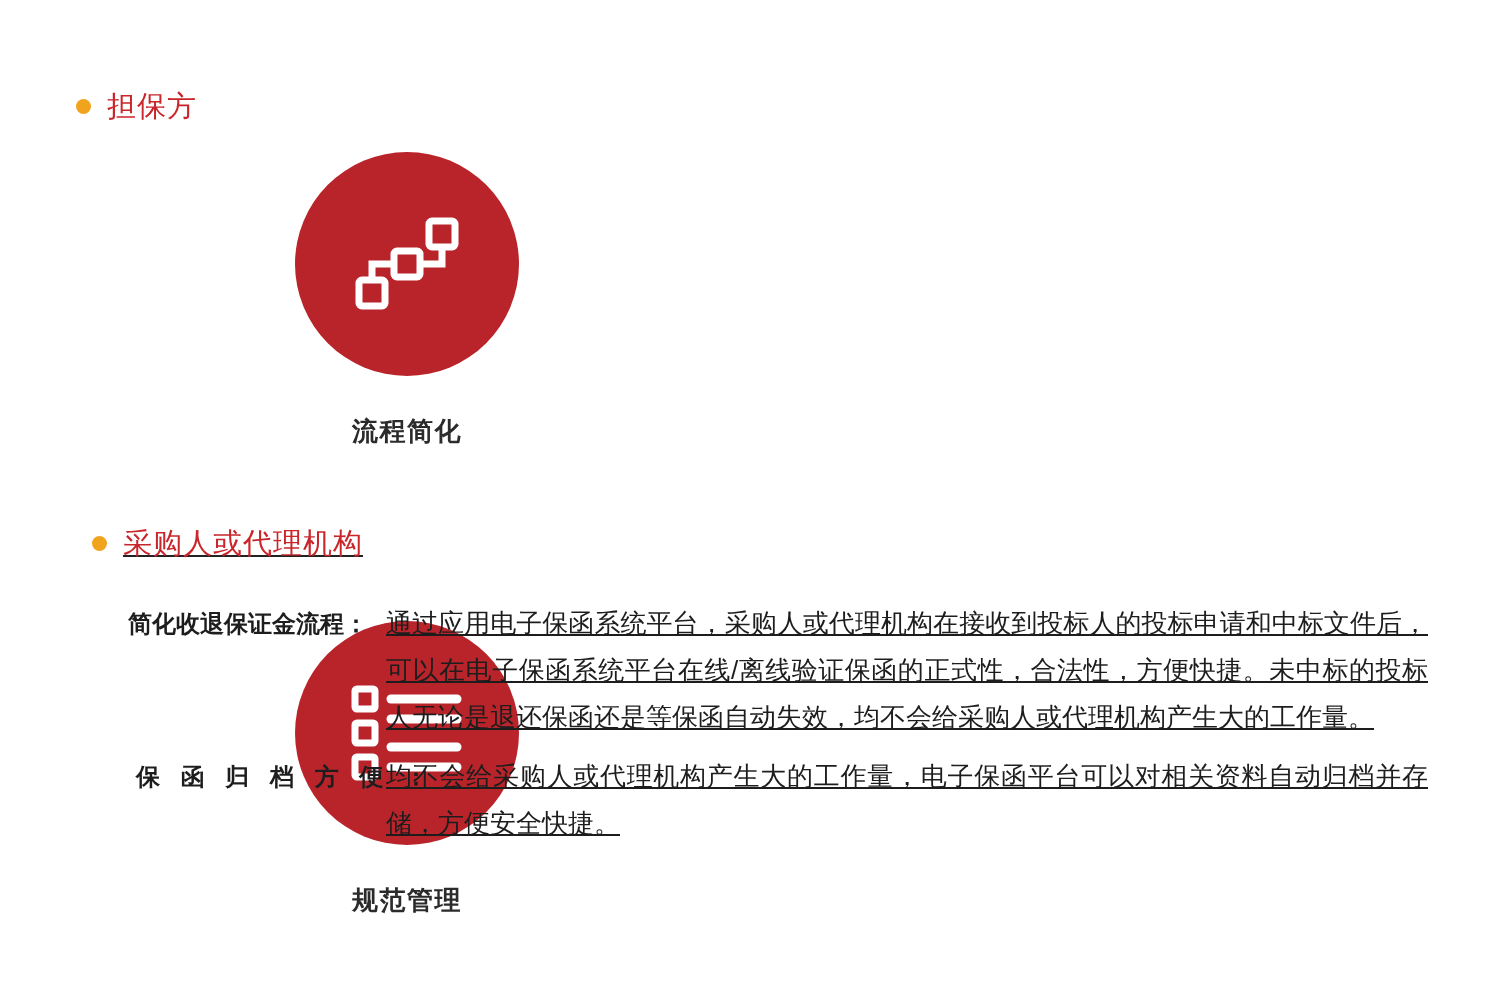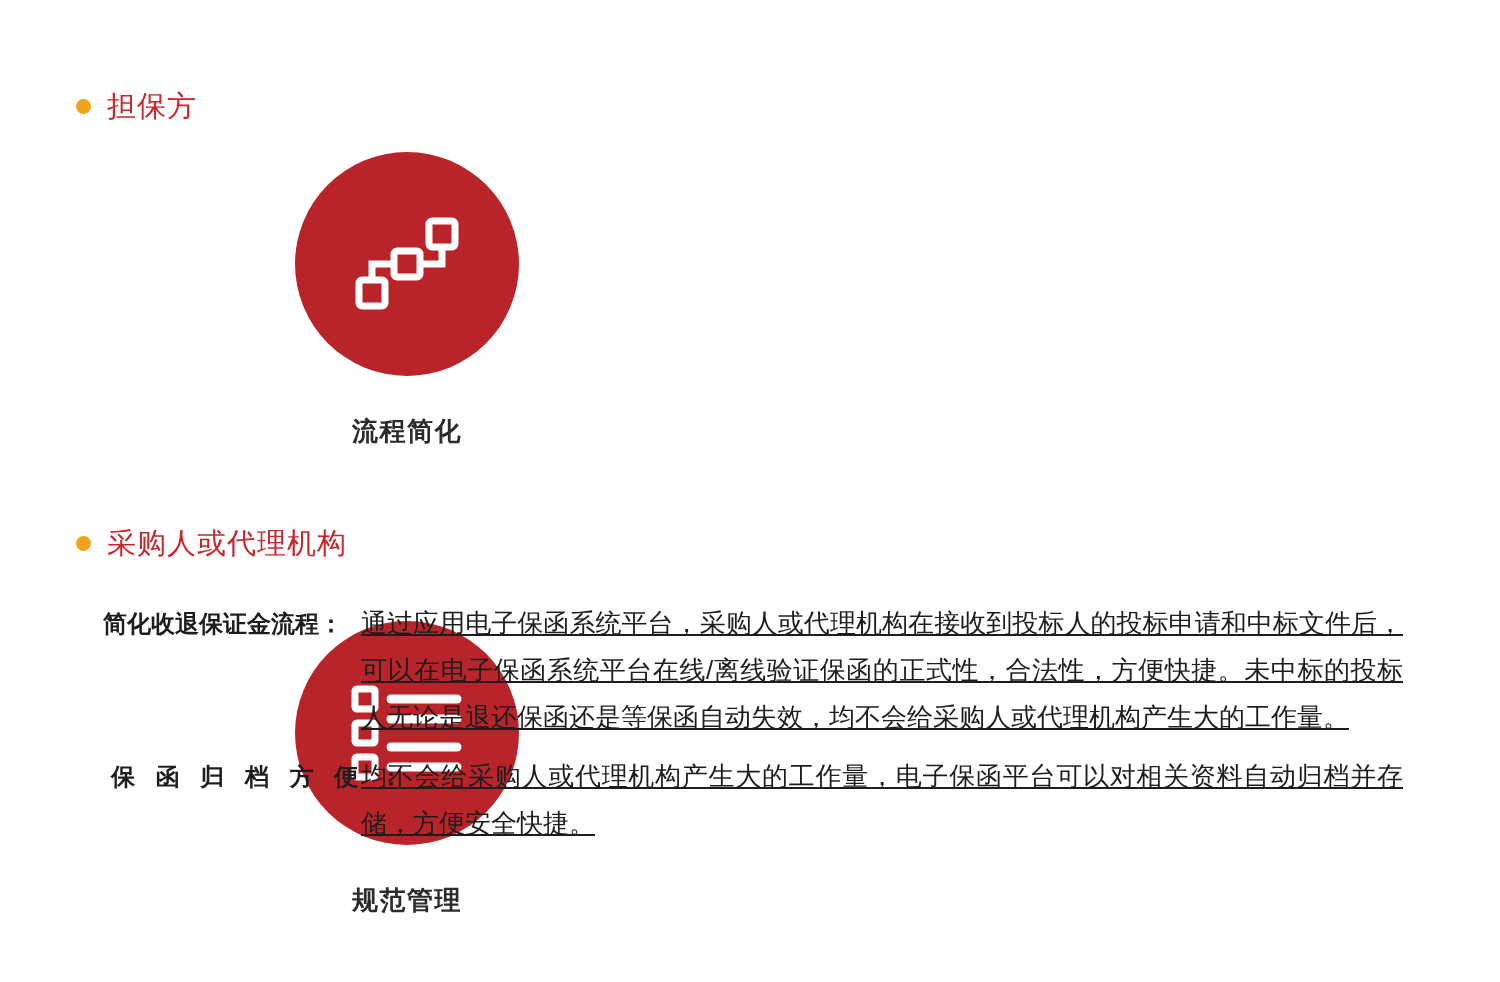--- a/index.html
+++ b/index.html
@@ -40,21 +40,21 @@
   .section-title {
     font-size: 29px;
     font-weight: 400;
     color: #c9262c;
     letter-spacing: 1px;
     line-height: 1;
     white-space: nowrap;
   }
 
   #head-guarantor { left: 76px; top: 78px; }
-  #head-buyer     { left: 76px; top: 515px; }
+  #head-buyer     { left: 92px; top: 515px; text-decoration: underline; }
 
   
   .icon-row {
     position: absolute;
     left: 295px;
     top: 152px;
     width: 940px;
     display: flex;
     justify-content: flex-start;
     gap: 172px;
@@ -81,21 +81,21 @@
     font-size: 26px;
     font-weight: bold;
     color: #2b2b2b;
     letter-spacing: 1.5px;
     white-space: nowrap;
   }
 
   
   .para-block {
     position: absolute;
-    left: 103px;
+    left: 128px;
     top: 600px;
     width: 1300px;
   }
   .para {
     display: flex;
     align-items: flex-start;
     margin-bottom: 12px;
   }
   .para-label {
     flex: 0 0 auto;

